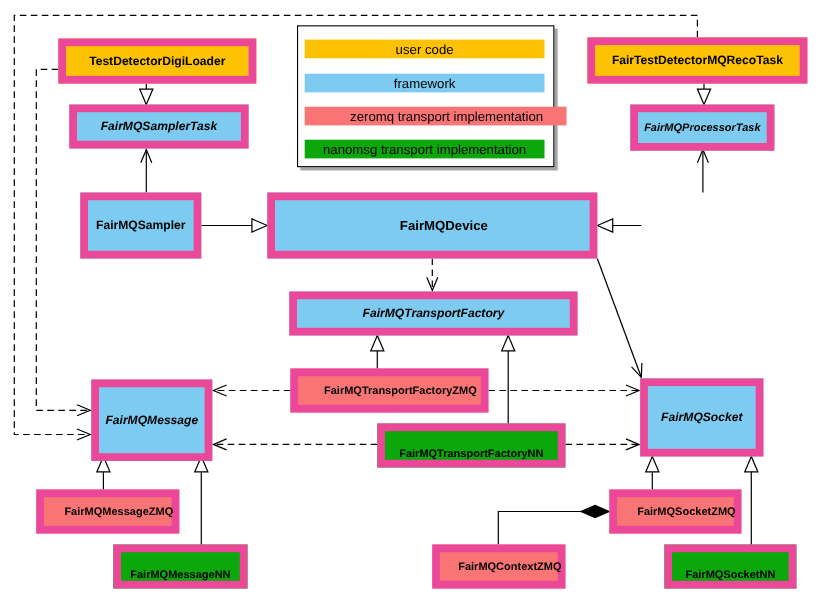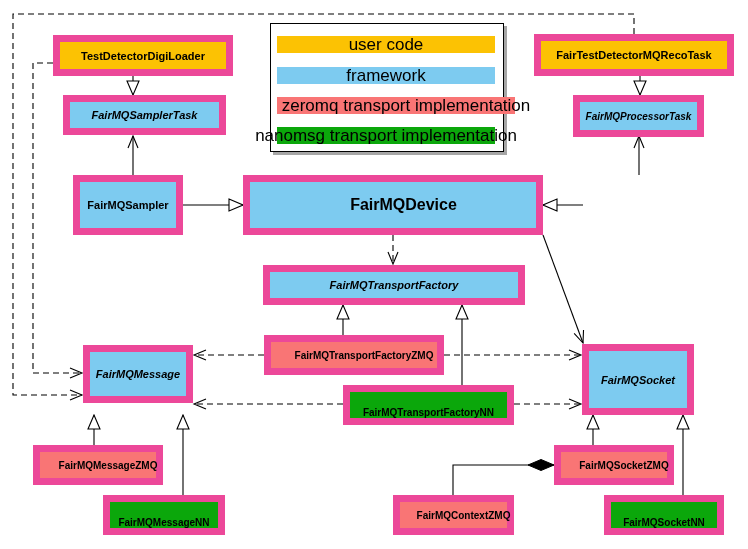--- a/index.html
+++ b/index.html
@@ -11,31 +11,31 @@
   .node{
     position:absolute;border:7px solid #ec4899;box-sizing:border-box;
     display:flex;align-items:center;justify-content:center;text-align:center;
     font-weight:bold;font-size:11px;color:#000;white-space:nowrap;
   }
   .node.abstract{font-style:italic;}
   .cat-user_code{background:var(--c-user-code,#FCC203);}
   .cat-framework{background:var(--c-framework,#7DCBF0);}
   .cat-zeromq{background:var(--c-zeromq,#F97575);padding-left:20px;}
   .cat-nanomsg{background:var(--c-nanomsg,#0BA70B);align-items:flex-end;}
-  .sz-lg{font-size:16px;padding-left:21px;}
+  .sz-lg{font-size:12px;padding-left:21px;}
   .sz-sm{font-size:10px;}
   .legend{
     position:absolute;left:270px;top:23px;width:234px;height:129px;
     background:#fff;border:1px solid #000;box-sizing:border-box;
     box-shadow:3px 3px 0 #a6a6a6;
   }
   .legend-bar{
     position:absolute;left:6px;width:218px;height:17px;
     display:flex;align-items:center;justify-content:center;
-    font-size:17px;color:#000;white-space:nowrap;
+    font-size:12px;color:#000;white-space:nowrap;
   }
 </style>
 </head>
 <body>
 
 <div class="canvas">
 
   <svg class="wires" viewBox="0 0 748 549">
     <defs>
       <marker id="tri" markerWidth="16" markerHeight="14" refX="15" refY="7" orient="auto" markerUnits="userSpaceOnUse">
@@ -124,21 +124,21 @@
     </div>
 
   <div class="node cat-zeromq sz-sm" style="left:264px;top:335px;width:180px;height:40px">
     <span>FairMQTransportFactoryZMQ</span>
     </div>
 
   <div class="node cat-nanomsg sz-sm" style="left:343px;top:385px;width:171px;height:40px">
     <span>FairMQTransportFactoryNN</span>
     </div>
 
-  <div class="node cat-framework abstract" style="left:83px;top:345px;width:110px;height:58px">
+  <div class="node cat-framework abstract" style="left:83px;top:345px;width:110px;height:74px">
     <span>FairMQMessage</span>
     </div>
 
   <div class="node cat-framework abstract" style="left:582px;top:344px;width:112px;height:71px">
     <span>FairMQSocket</span>
     </div>
 
   <div class="node cat-zeromq sz-sm" style="left:33px;top:445px;width:130px;height:40px">
     <span>FairMQMessageZMQ</span>
     </div>

